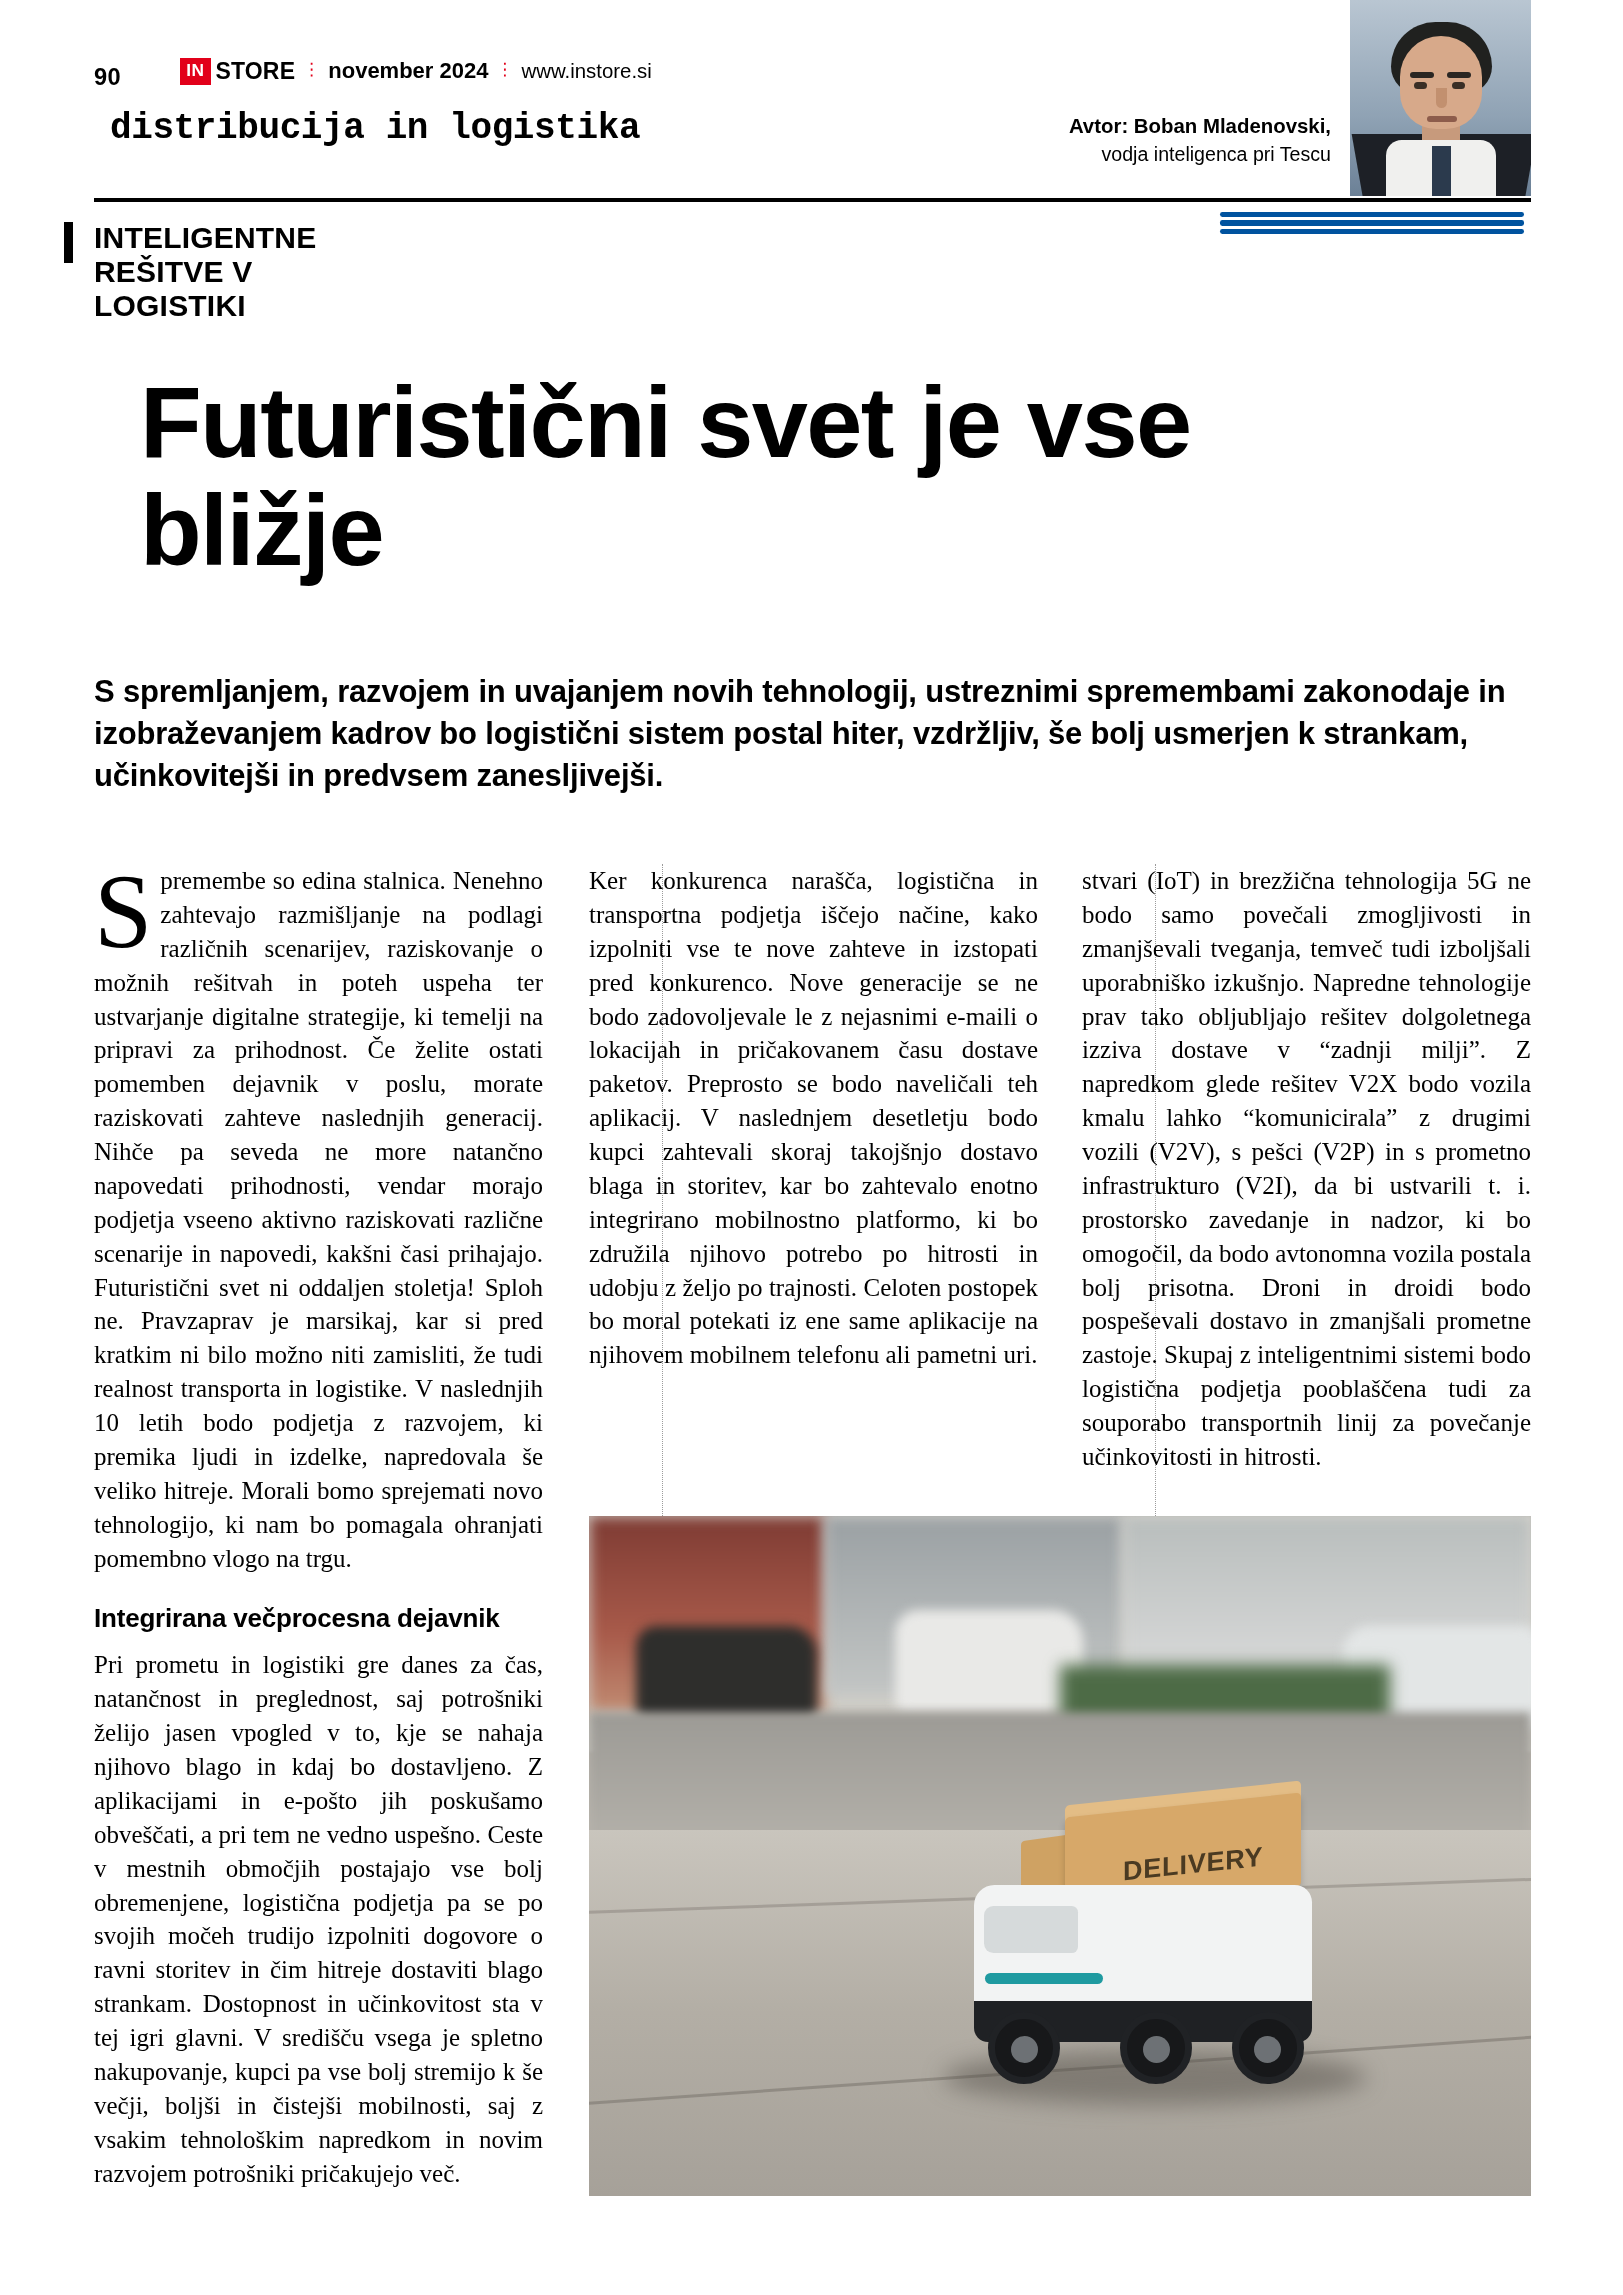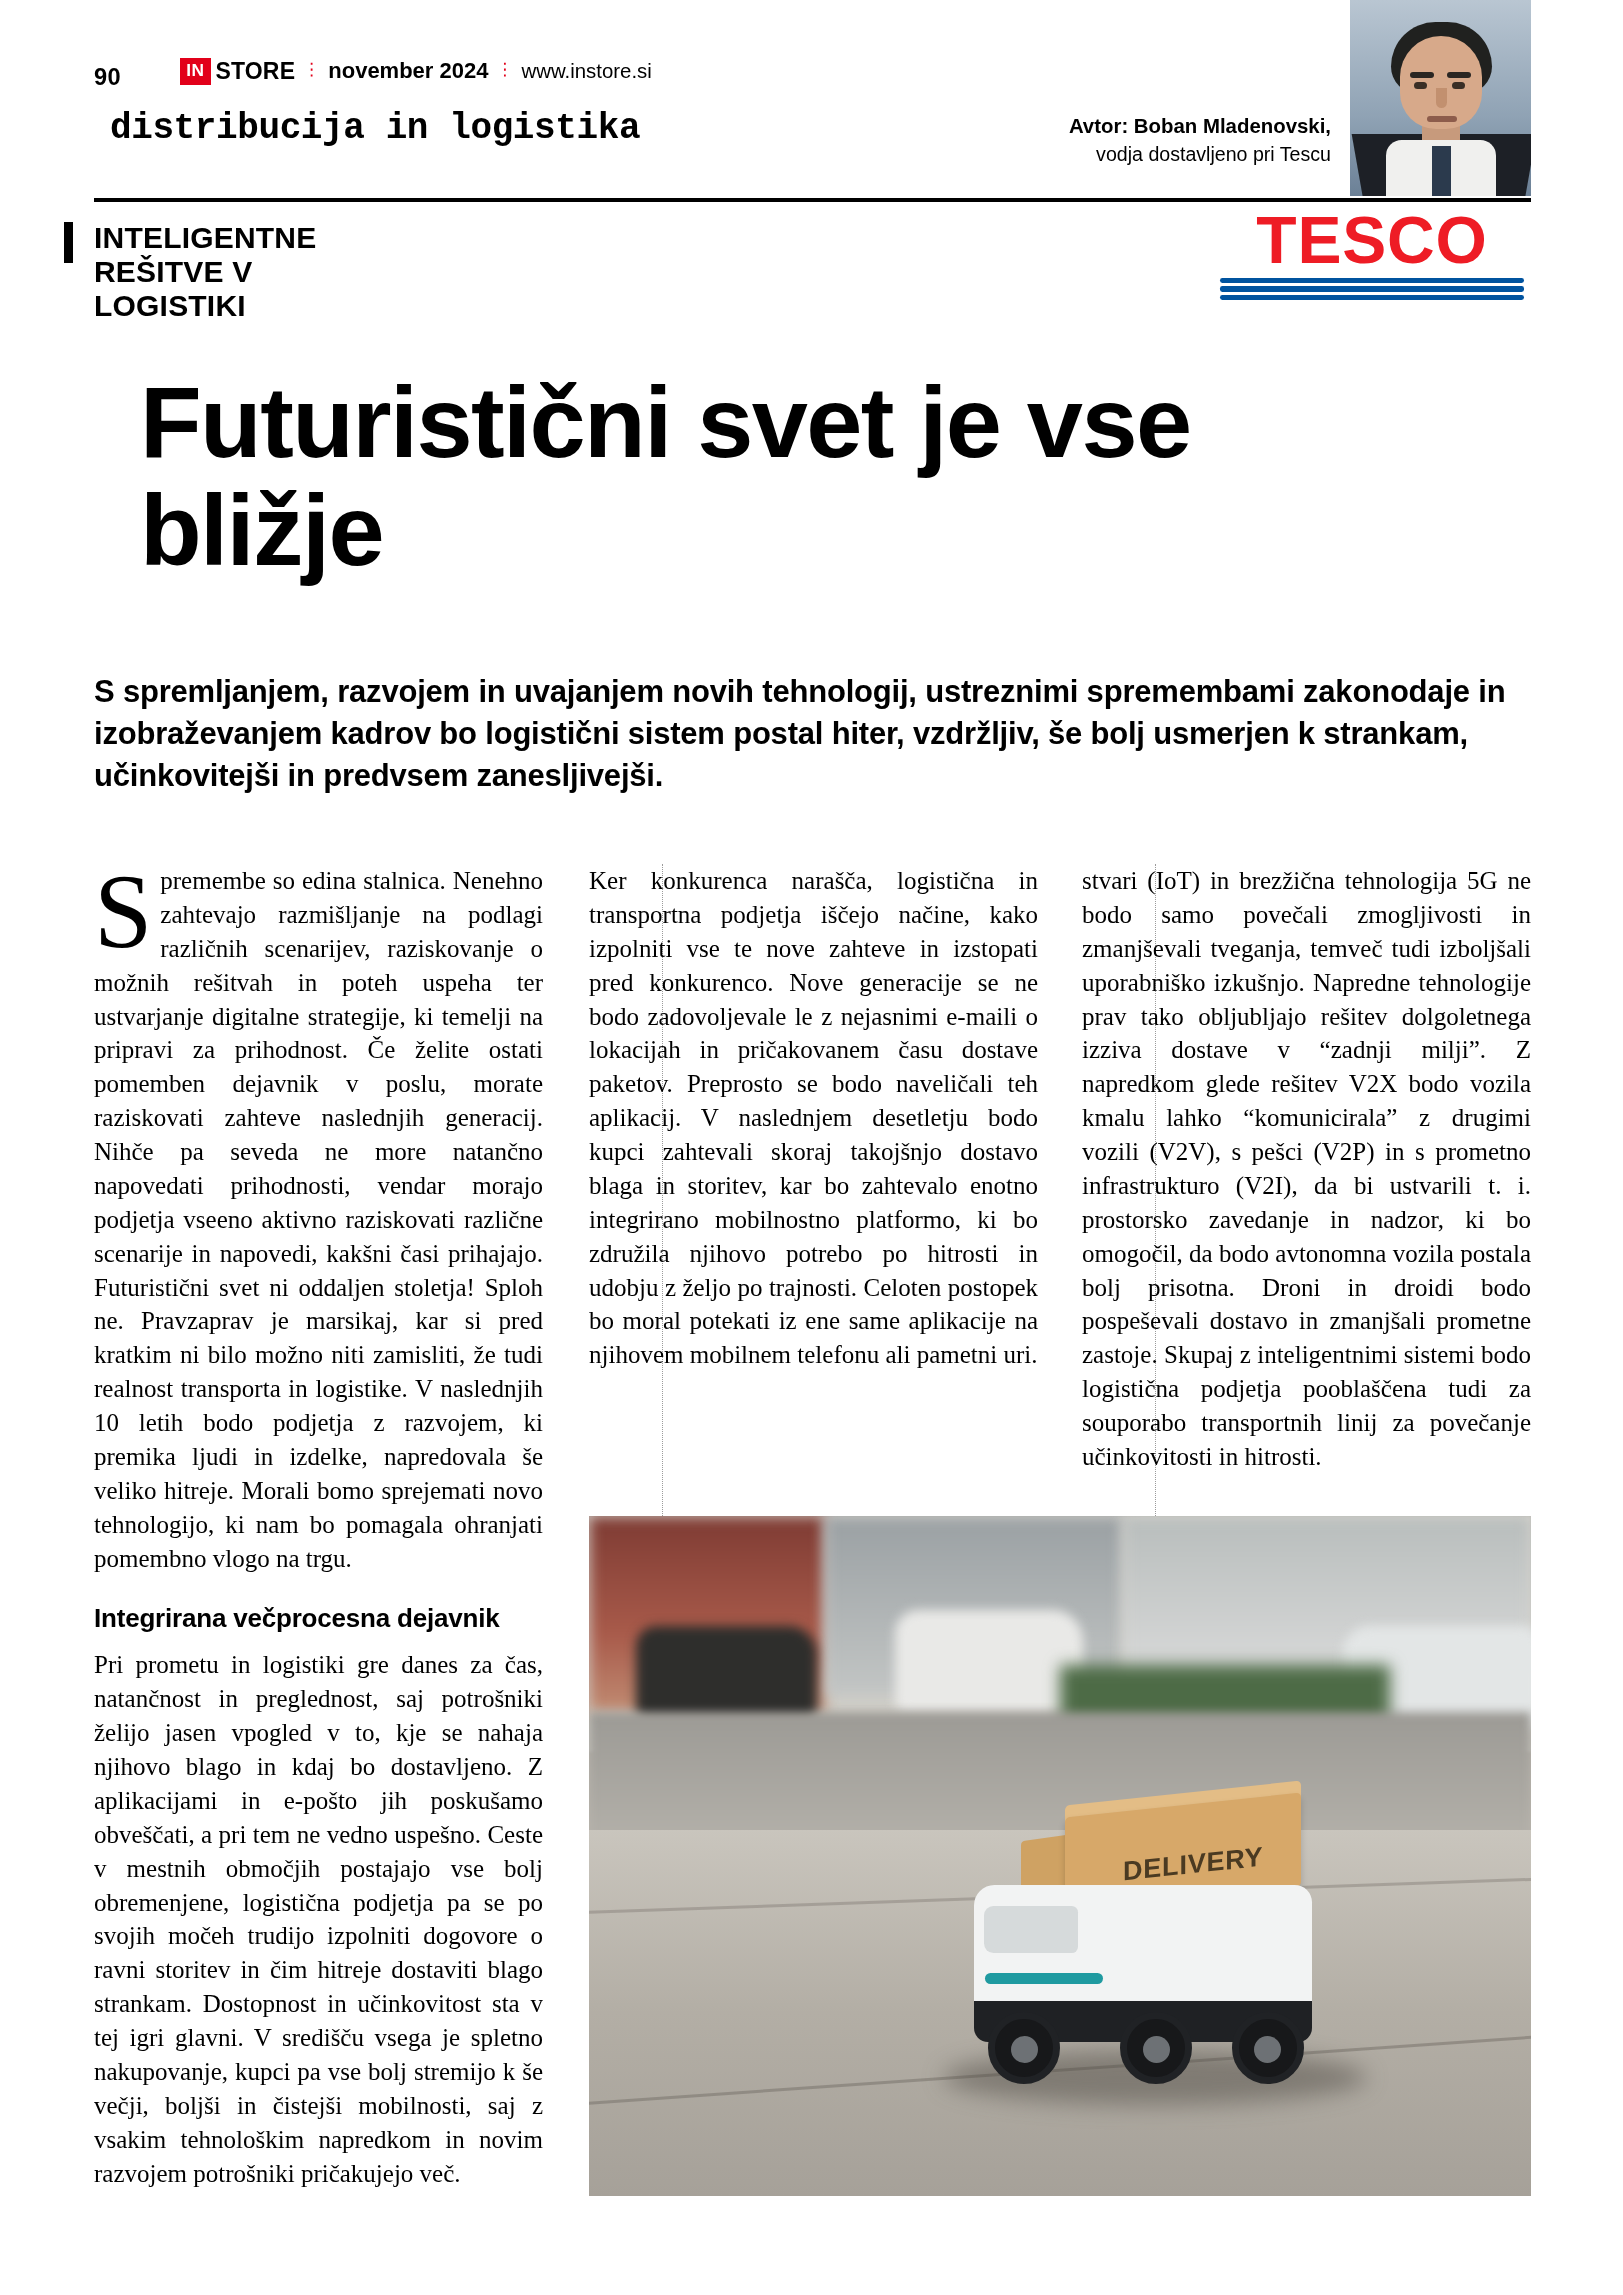--- a/index.html
+++ b/index.html
@@ -470,21 +470,21 @@
       <span class="sep">⋮</span>
       <span class="issue">november 2024</span>
       <span class="sep">⋮</span>
       <span class="site">www.instore.si</span>
     </div>
 
     <div class="section-title">distribucija in logistika</div>
 
     <div class="byline">
       <div class="name">Avtor: Boban Mladenovski,</div>
-      <div class="role">vodja dostavljeno pri Tescu</div>
+      <div class="role">vodja inteligenca pri Tescu</div>
     </div>
 
     <div class="author-photo">
       <div class="bg"></div>
       <div class="jacket-l"></div>
       <div class="jacket-r"></div>
       <div class="neck"></div>
       <div class="shirt"></div>
       <div class="tie"></div>
       <div class="hair"></div>
@@ -499,21 +499,20 @@
   </div>
 
   <div class="rule-top"></div>
 
   <div class="kicker-wrap">
     <div class="kicker-bar"></div>
     <div class="kicker-text">INTELIGENTNE REŠITVE V LOGISTIKI</div>
   </div>
 
   <div class="tesco">
-    <div class="word">TESCO</div>
     <div class="stripes">
       <div class="stripe"></div>
       <div class="stripe"></div>
       <div class="stripe"></div>
     </div>
   </div>
 
   <h1 class="headline">Futuristični svet je vse bližje</h1>
 
   <div class="standfirst">S spremljanjem, razvojem in uvajanjem novih tehnologij, ustreznimi spremembami zakonodaje in izobraževanjem kadrov bo logistični sistem postal hiter, vzdržljiv, še bolj usmerjen k strankam, učinkovitejši in predvsem zanesljivejši.</div>

